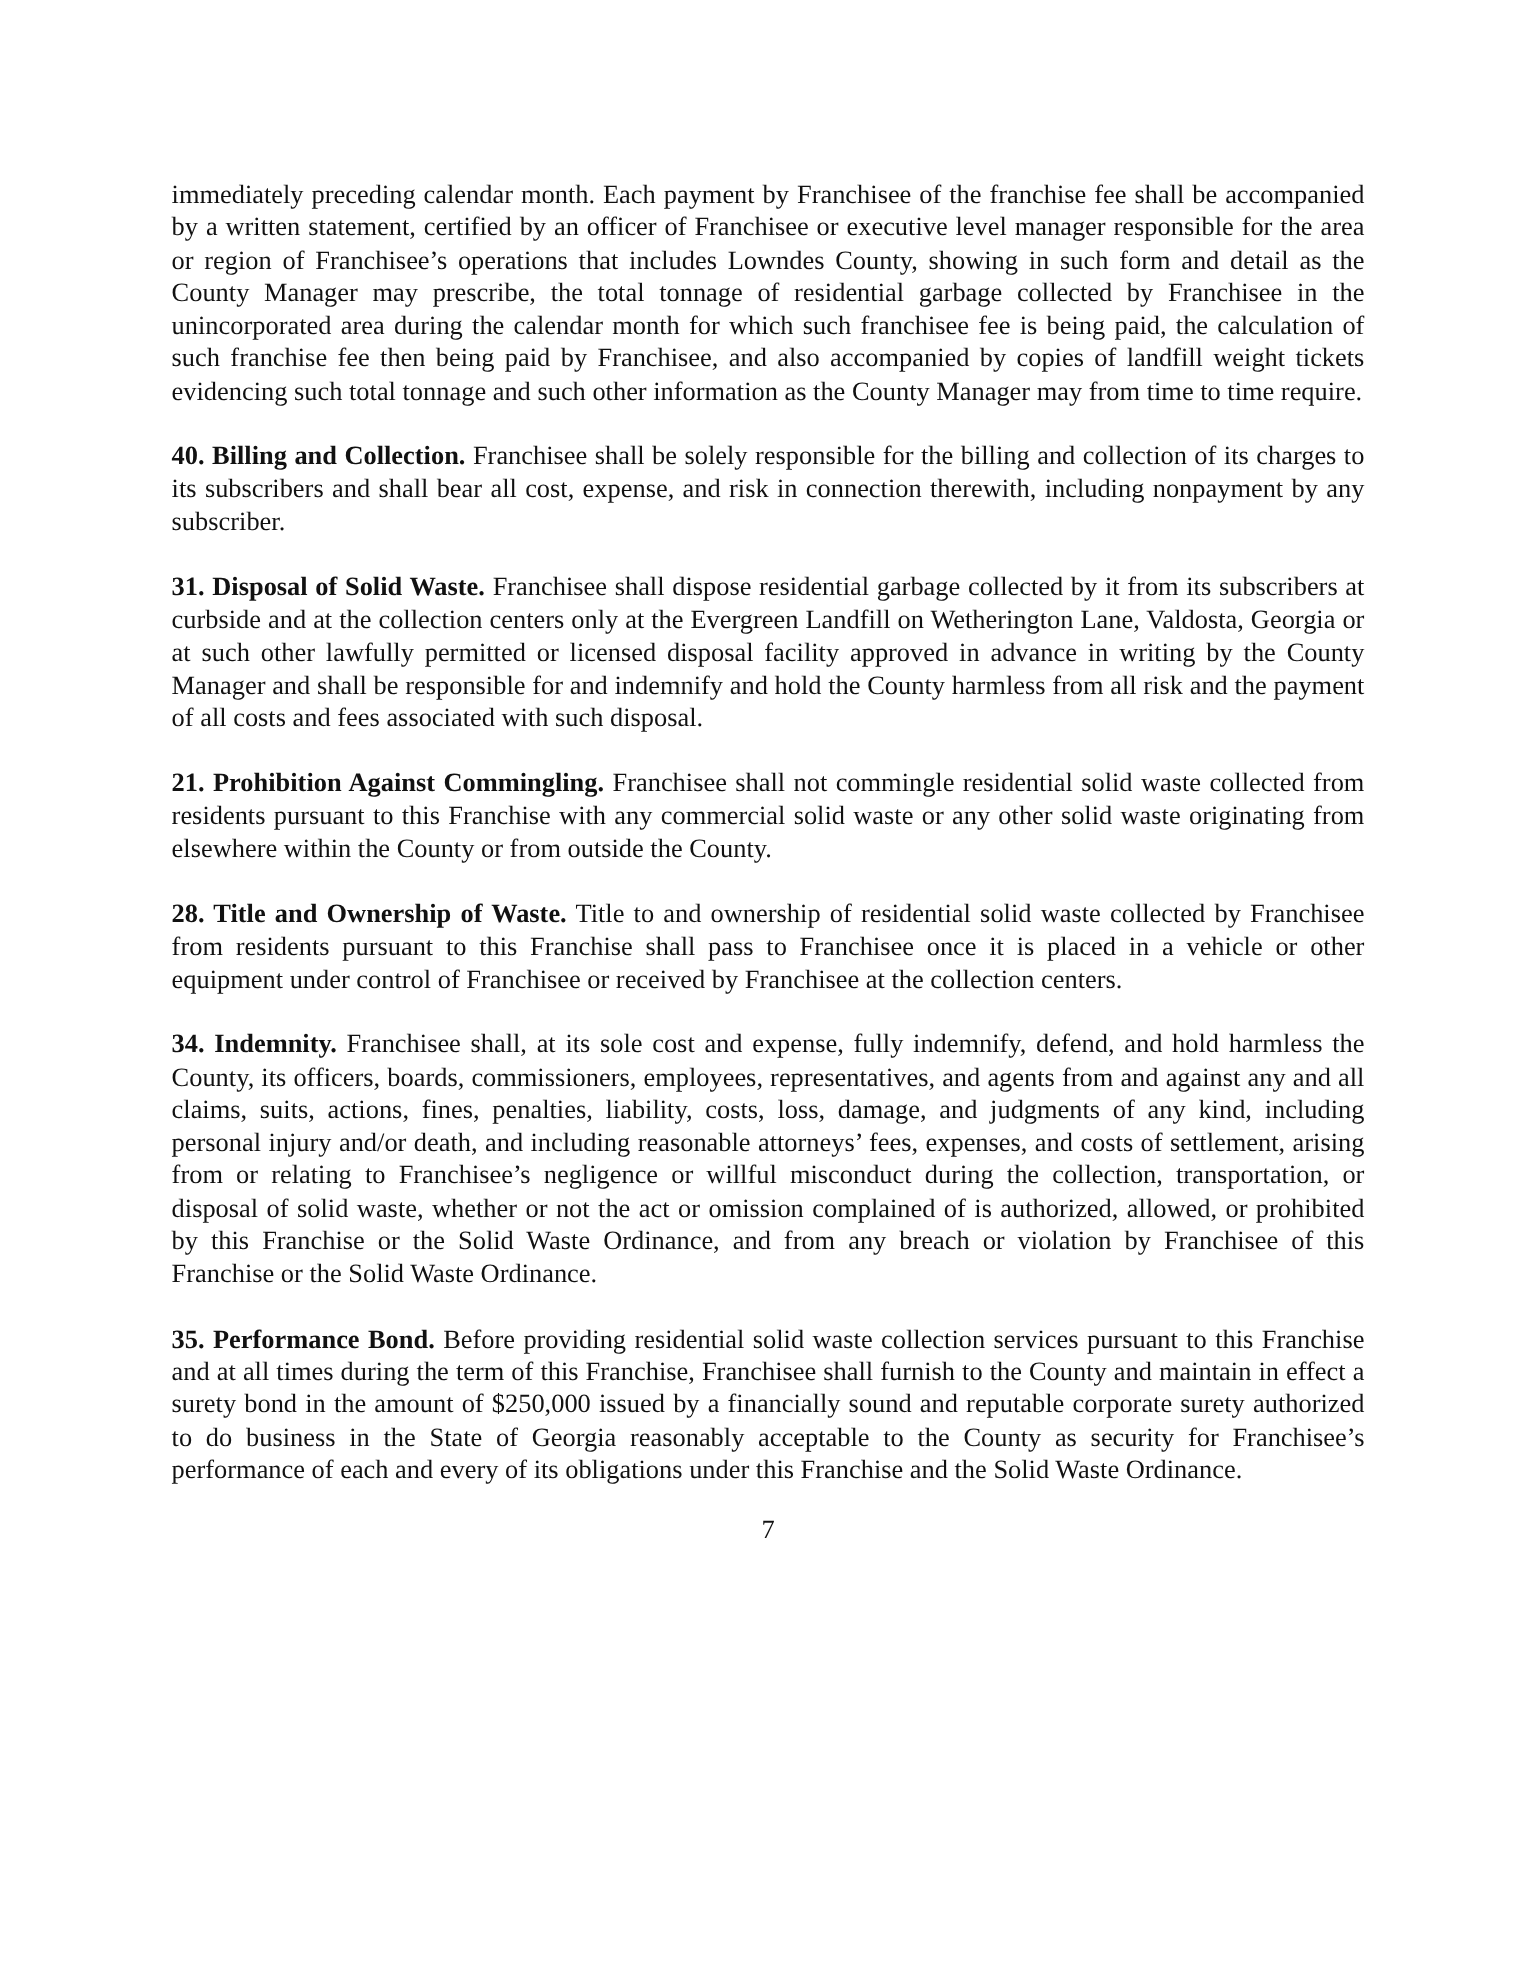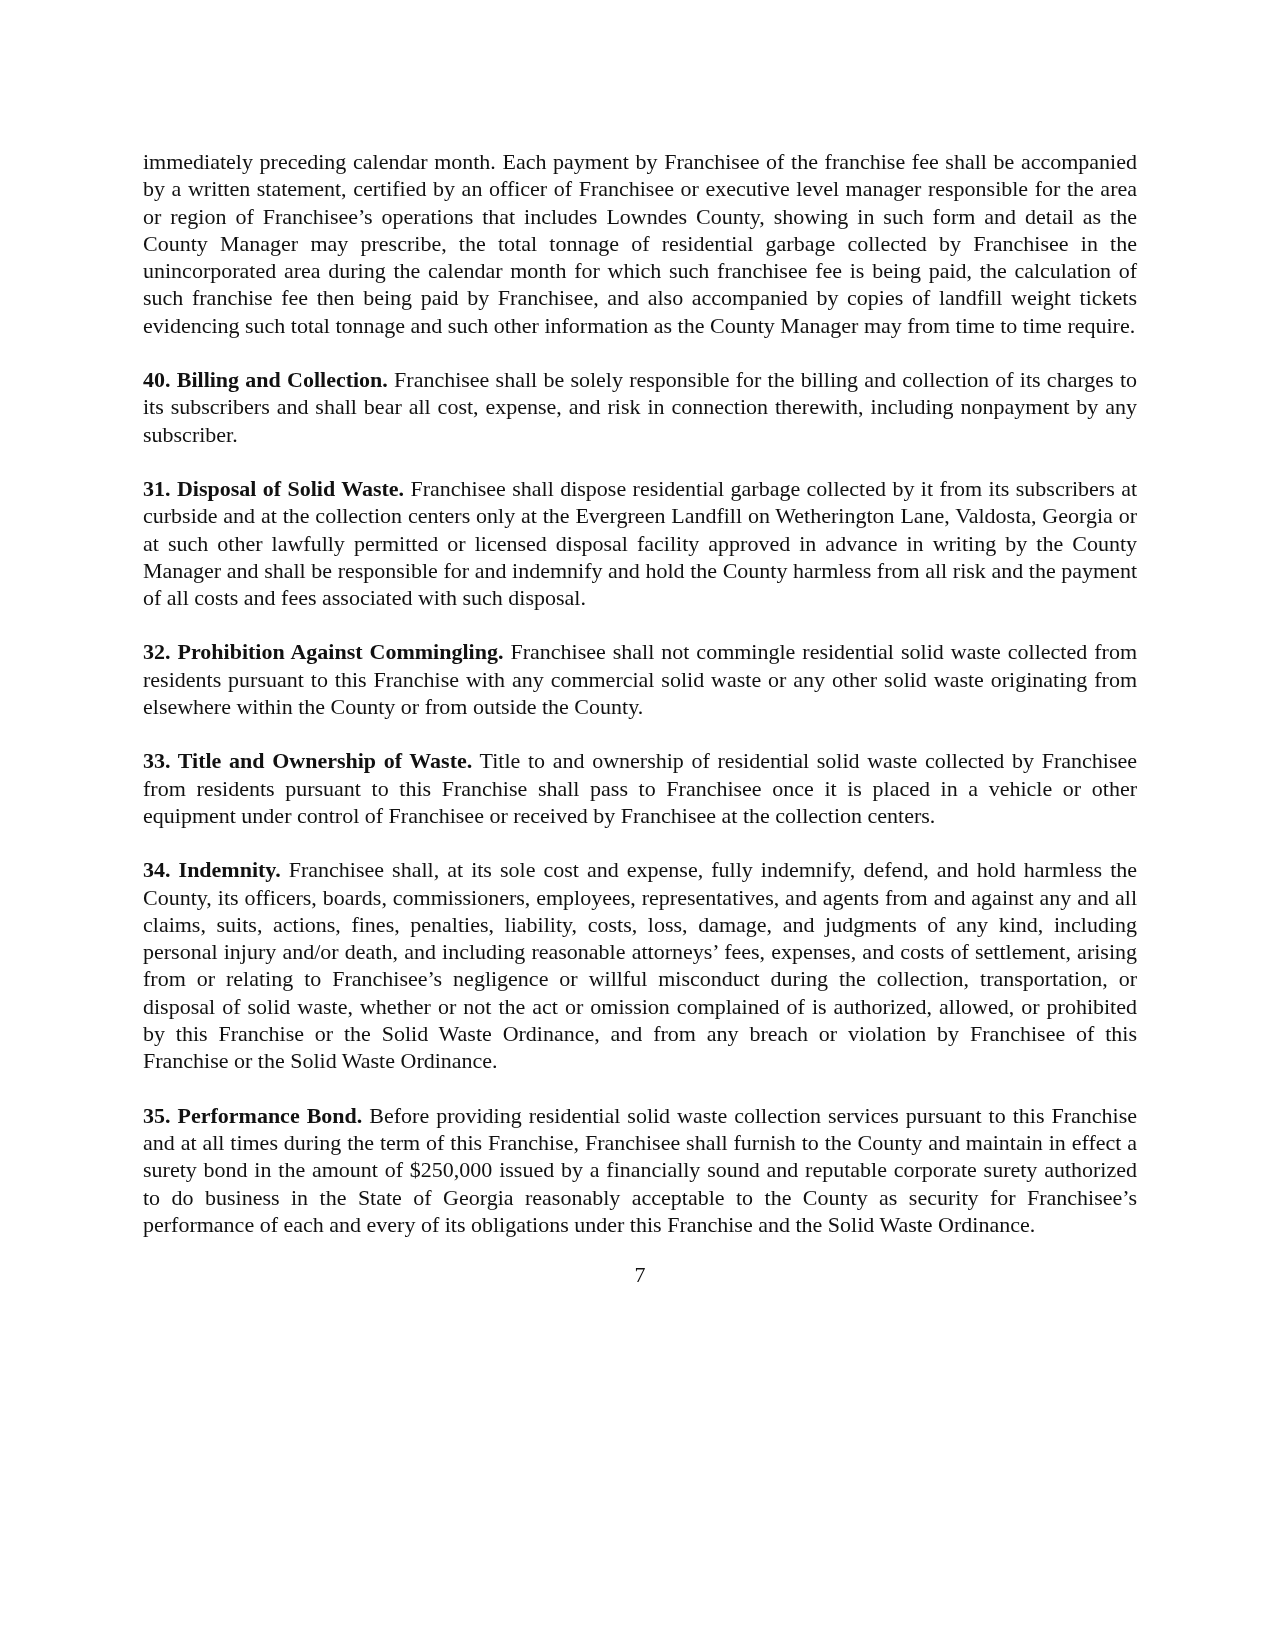--- a/index.html
+++ b/index.html
@@ -40,23 +40,23 @@
 <body>
 
 <div class="page">
 
   <p class="para"><span>immediately preceding calendar month. Each payment by Franchisee of the franchise fee shall be accompanied by a written statement, certified by an officer of Franchisee or executive level manager responsible for the area or region of Franchisee’s operations that includes Lowndes County, showing in such form and detail as the County Manager may prescribe, the total tonnage of residential garbage collected by Franchisee in the unincorporated area during the calendar month for which such franchisee fee is being paid, the calculation of such franchise fee then being paid by Franchisee, and also accompanied by copies of landfill weight tickets evidencing such total tonnage and such other information as the County Manager may from time to time require.</span></p>
 
   <p class="para"><span class="lead">40. Billing and Collection.</span> <span>Franchisee shall be solely responsible for the billing and collection of its charges to its subscribers and shall bear all cost, expense, and risk in connection therewith, including nonpayment by any subscriber.</span></p>
 
   <p class="para"><span class="lead">31. Disposal of Solid Waste.</span> <span>Franchisee shall dispose residential garbage collected by it from its subscribers at curbside and at the collection centers only at the Evergreen Landfill on Wetherington Lane, Valdosta, Georgia or at such other lawfully permitted or licensed disposal facility approved in advance in writing by the County Manager and shall be responsible for and indemnify and hold the County harmless from all risk and the payment of all costs and fees associated with such disposal.</span></p>
 
-  <p class="para"><span class="lead">32. Prohibition Against Commingling.</span> <span>Franchisee shall not commingle residential solid waste collected from residents pursuant to this Franchise with any commercial solid waste or any other solid waste originating from elsewhere within the County or from outside the County.</span></p>
+  <p class="para"><span class="lead">21. Prohibition Against Commingling.</span> <span>Franchisee shall not commingle residential solid waste collected from residents pursuant to this Franchise with any commercial solid waste or any other solid waste originating from elsewhere within the County or from outside the County.</span></p>
 
-  <p class="para"><span class="lead">33. Title and Ownership of Waste.</span> <span>Title to and ownership of residential solid waste collected by Franchisee from residents pursuant to this Franchise shall pass to Franchisee once it is placed in a vehicle or other equipment under control of Franchisee or received by Franchisee at the collection centers.</span></p>
+  <p class="para"><span class="lead">28. Title and Ownership of Waste.</span> <span>Title to and ownership of residential solid waste collected by Franchisee from residents pursuant to this Franchise shall pass to Franchisee once it is placed in a vehicle or other equipment under control of Franchisee or received by Franchisee at the collection centers.</span></p>
 
   <p class="para"><span class="lead">34. Indemnity.</span> <span>Franchisee shall, at its sole cost and expense, fully indemnify, defend, and hold harmless the County, its officers, boards, commissioners, employees, representatives, and agents from and against any and all claims, suits, actions, fines, penalties, liability, costs, loss, damage, and judgments of any kind, including personal injury and/or death, and including reasonable attorneys’ fees, expenses, and costs of settlement, arising from or relating to Franchisee’s negligence or willful misconduct during the collection, transportation, or disposal of solid waste, whether or not the act or omission complained of is authorized, allowed, or prohibited by this Franchise or the Solid Waste Ordinance, and from any breach or violation by Franchisee of this Franchise or the Solid Waste Ordinance.</span></p>
 
   <p class="para"><span class="lead">35. Performance Bond.</span> <span>Before providing residential solid waste collection services pursuant to this Franchise and at all times during the term of this Franchise, Franchisee shall furnish to the County and maintain in effect a surety bond in the amount of $250,000 issued by a financially sound and reputable corporate surety authorized to do business in the State of Georgia reasonably acceptable to the County as security for Franchisee’s performance of each and every of its obligations under this Franchise and the Solid Waste Ordinance.</span></p>
 
   <div class="page-number">7</div>
 
 </div>
 
 </body></html>

